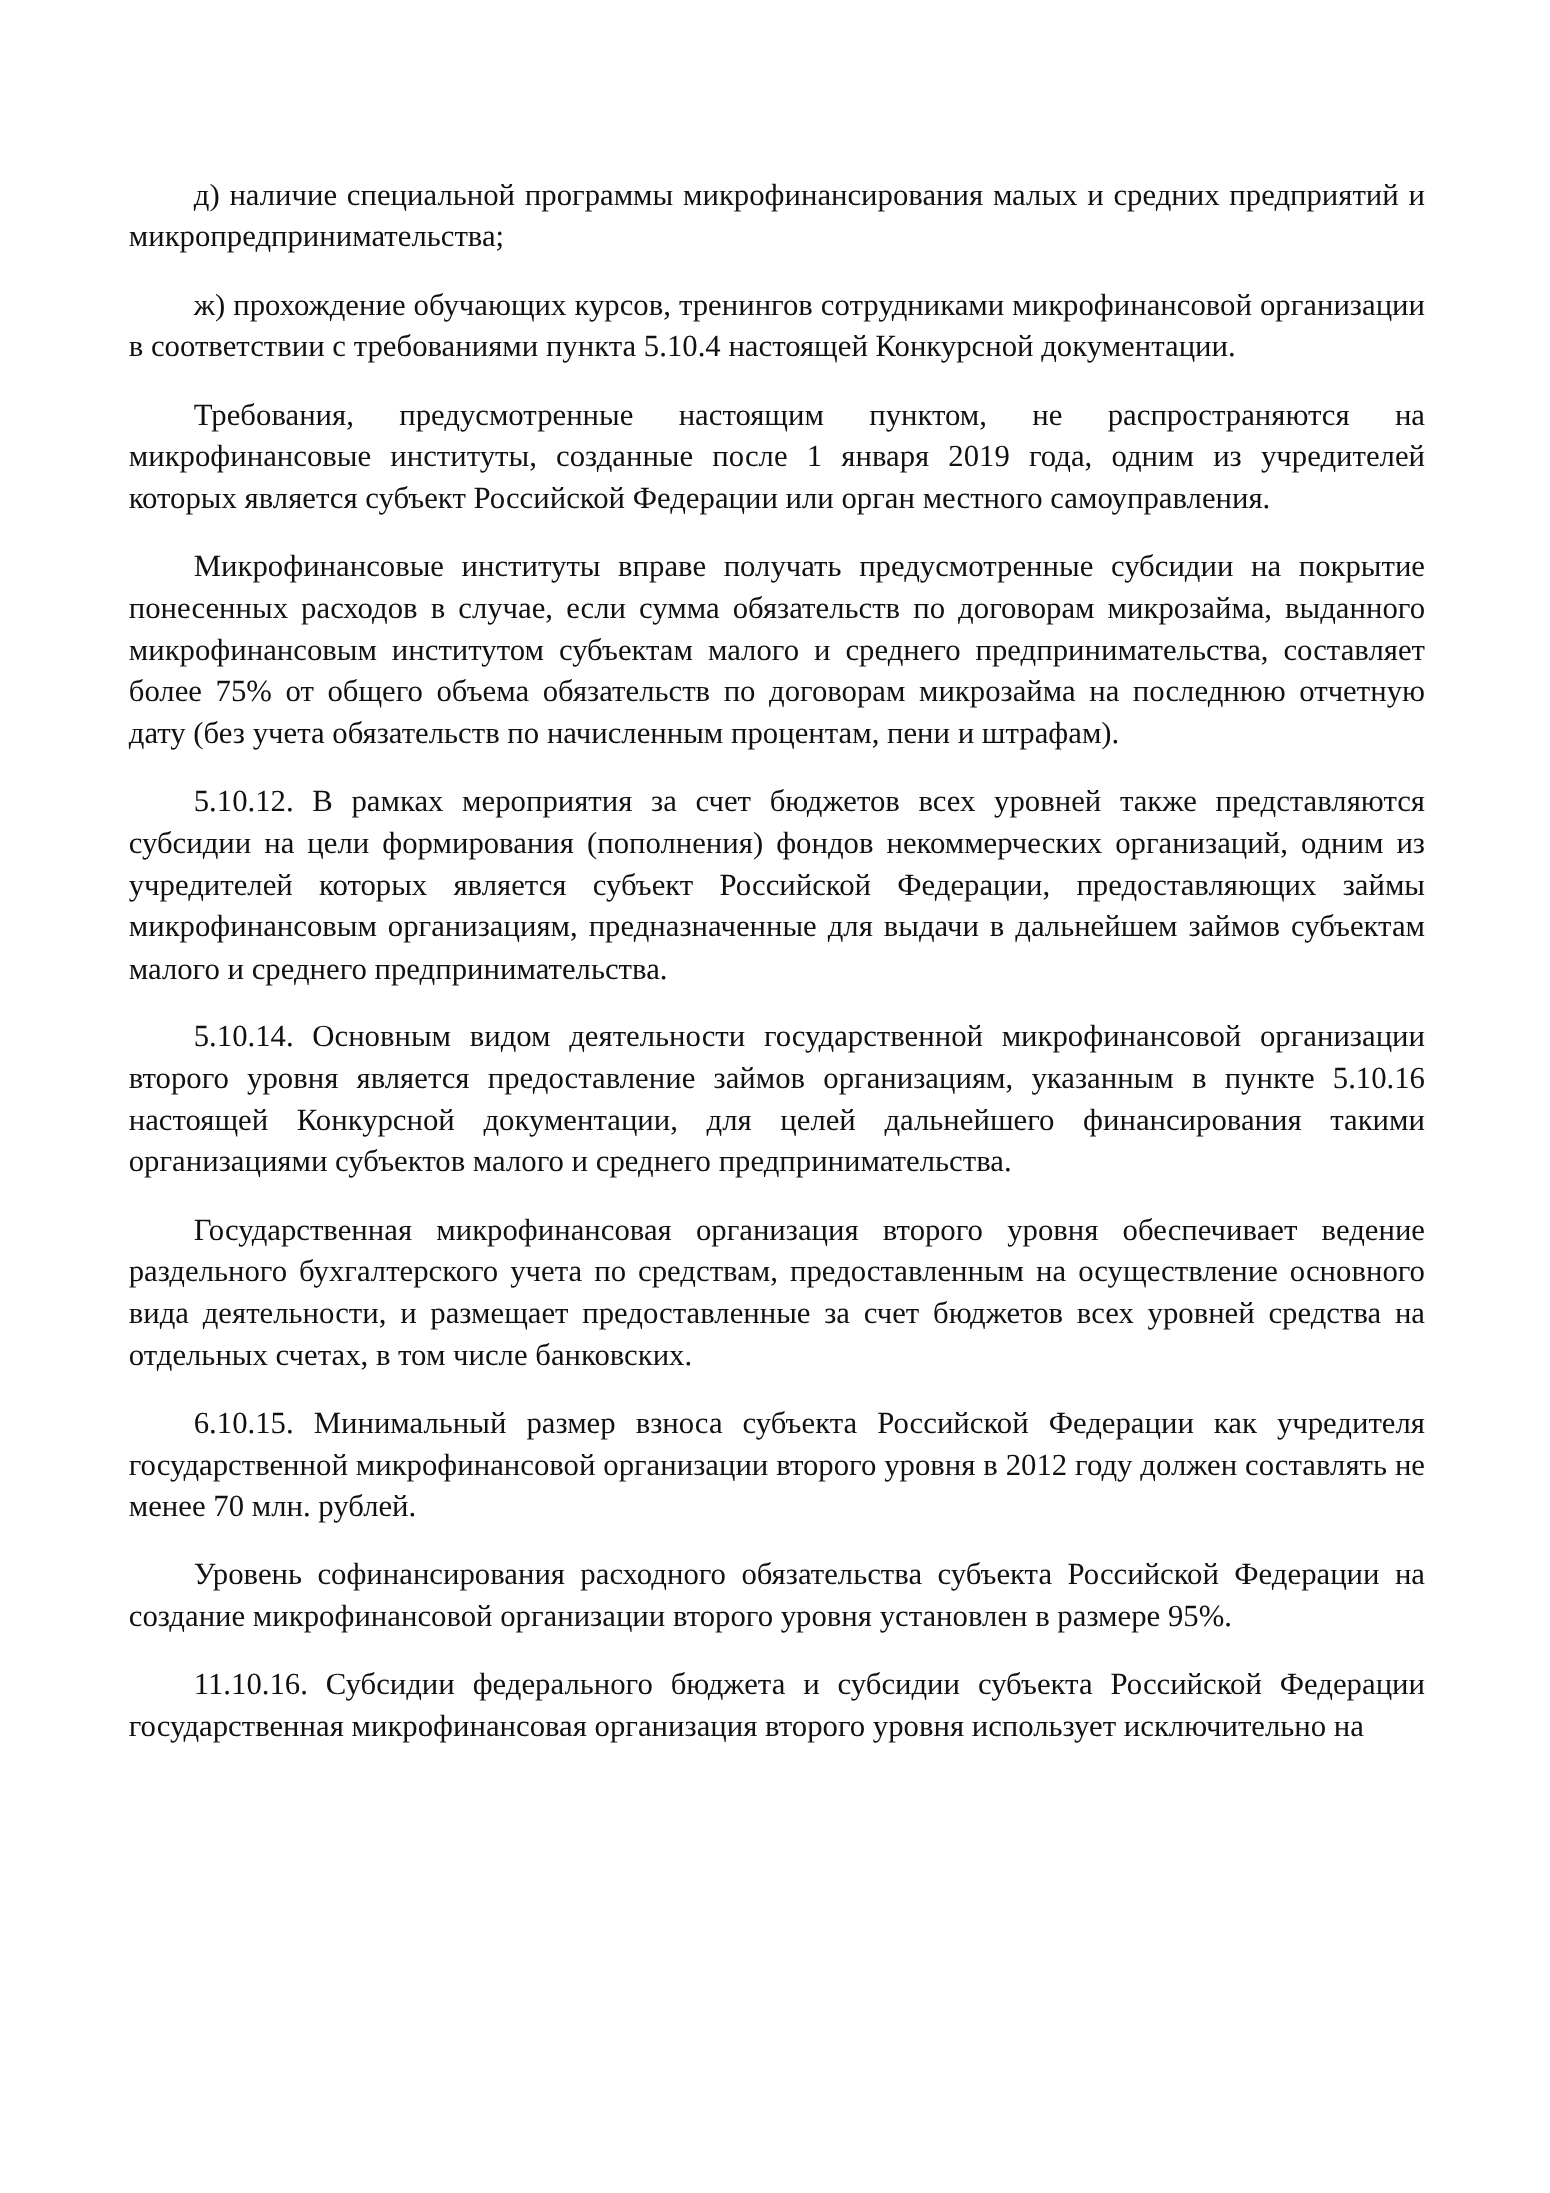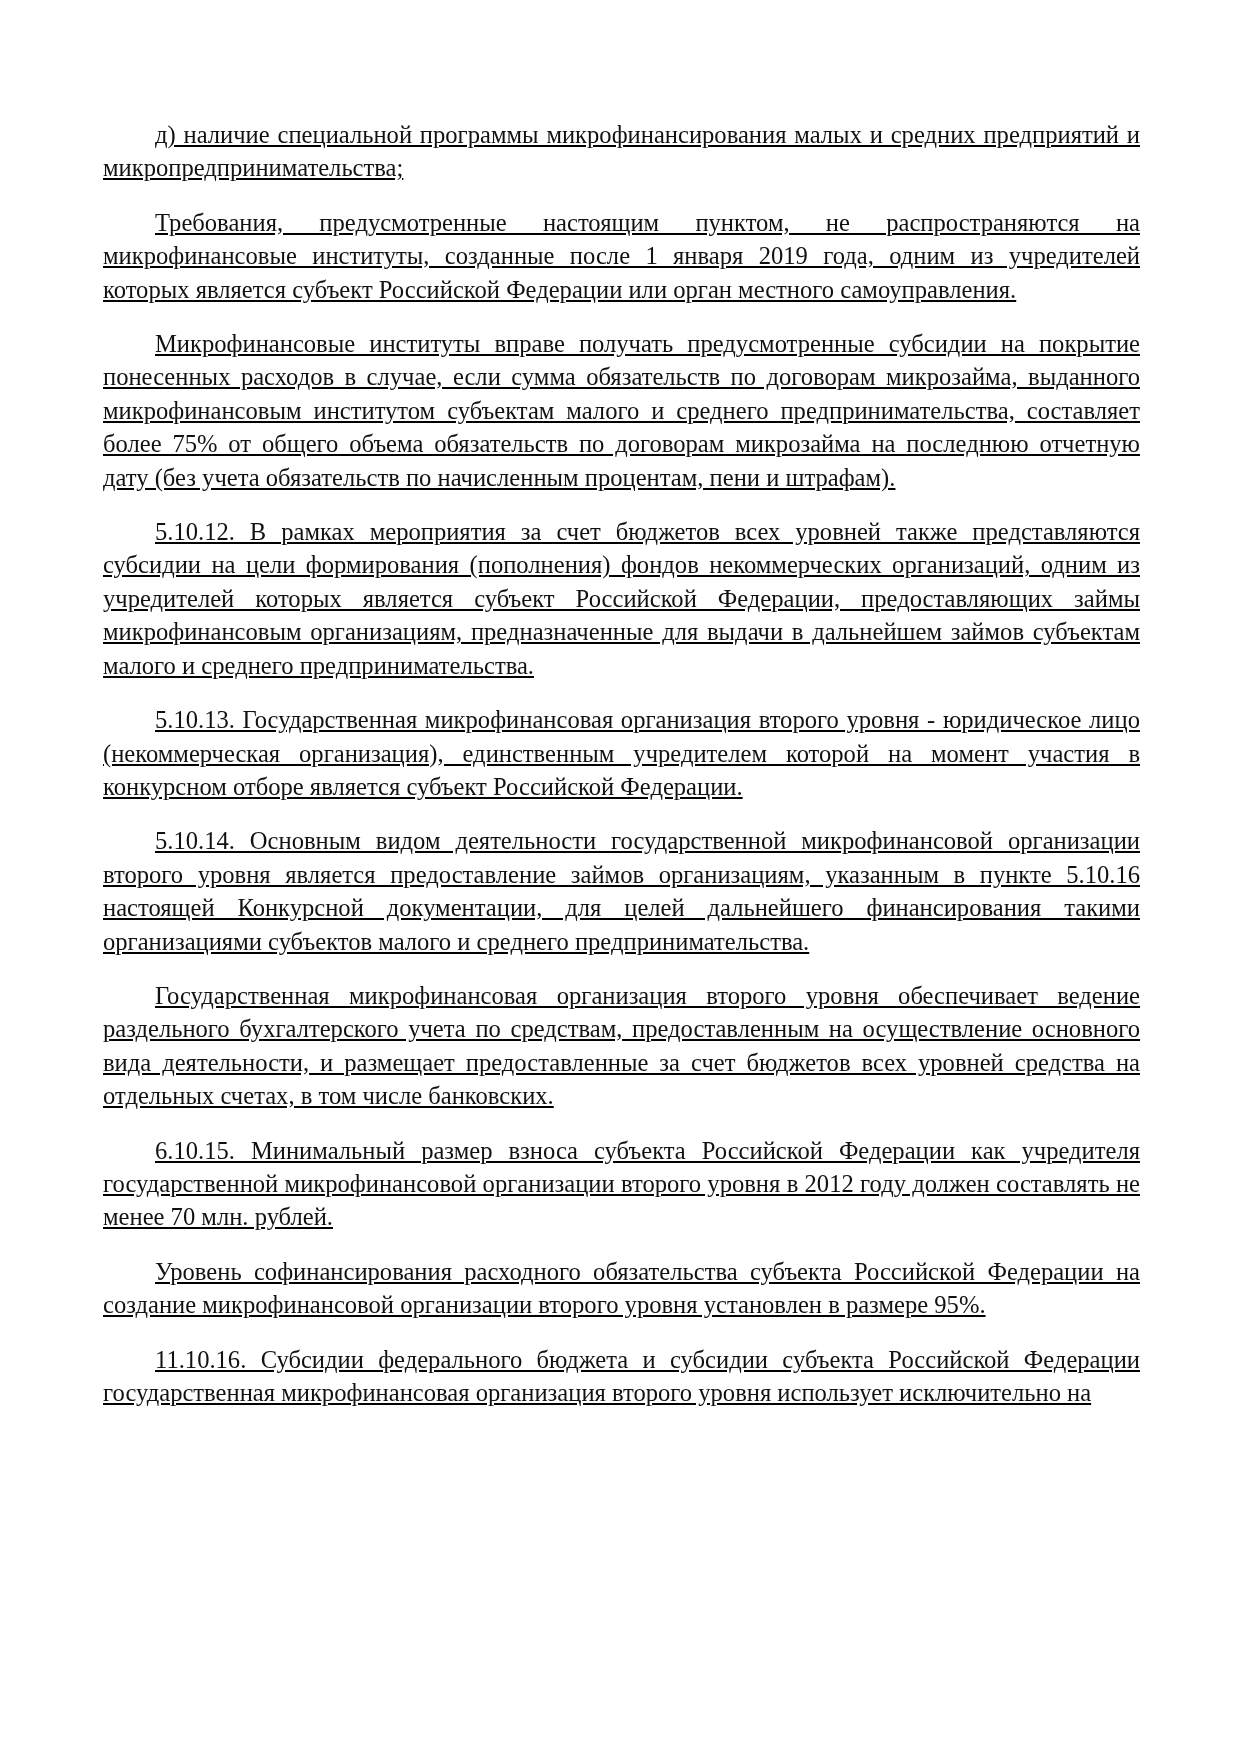--- a/index.html
+++ b/index.html
@@ -13,23 +13,22 @@
     width: 1240px;
     height: 1754px;
     background: #ffffff;
     margin: 0 auto;
     box-sizing: border-box;
     overflow: hidden;
   }
   .content {
     position: absolute;
     left: 103px;
-    top: 118px;
+    top: 140px;
     width: 1037px;
-    text-decoration: underline;
   }
   .para {
     font-family: "Liberation Serif", "DejaVu Serif", serif;
     font-size: 24.6px;
     line-height: 33.4px;
     color: #111111;
     text-align: justify;
     text-justify: inter-word;
     margin: 0 0 21px 0;
     text-indent: 52px;
@@ -43,23 +42,23 @@
   .para.tight {
     margin-bottom: 20px;
   }
 </style>
 </head>
 <body>
 
 <div class="page">
   <div class="content">
     <p class="para">д) наличие специальной программы микрофинансирования малых и средних предприятий и микропредпринимательства;</p>
+    <p class="para">ж) прохождение обучающих курсов, тренингов сотрудниками микрофинансовой организации в соответствии с требованиями пункта 5.10.4 настоящей Конкурсной документации.</p>
     <p class="para">Требования, предусмотренные настоящим пунктом, не распространяются на микрофинансовые институты, созданные после 1 января 2019 года, одним из учредителей которых является субъект Российской Федерации или орган местного самоуправления.</p>
     <p class="para">Микрофинансовые институты вправе получать предусмотренные субсидии на покрытие понесенных расходов в случае, если сумма обязательств по договорам микрозайма, выданного микрофинансовым институтом субъектам малого и среднего предпринимательства, составляет более 75% от общего объема обязательств по договорам микрозайма на последнюю отчетную дату (без учета обязательств по начисленным процентам, пени и штрафам).</p>
     <p class="para">5.10.12. В рамках мероприятия за счет бюджетов всех уровней также представляются субсидии на цели формирования (пополнения) фондов некоммерческих организаций, одним из учредителей которых является субъект Российской Федерации, предоставляющих займы микрофинансовым организациям, предназначенные для выдачи в дальнейшем займов субъектам малого и среднего предпринимательства.</p>
-    <p class="para">5.10.13. Государственная микрофинансовая организация второго уровня - юридическое лицо (некоммерческая организация), единственным учредителем которой на момент участия в конкурсном отборе является субъект Российской Федерации.</p>
     <p class="para">5.10.14. Основным видом деятельности государственной микрофинансовой организации второго уровня является предоставление займов организациям, указанным в пункте 5.10.16 настоящей Конкурсной документации, для целей дальнейшего финансирования такими организациями субъектов малого и среднего предпринимательства.</p>
     <p class="para">Государственная микрофинансовая организация второго уровня обеспечивает ведение раздельного бухгалтерского учета по средствам, предоставленным на осуществление основного вида деятельности, и размещает предоставленные за счет бюджетов всех уровней средства на отдельных счетах, в том числе банковских.</p>
     <p class="para">6.10.15. Минимальный размер взноса субъекта Российской Федерации как учредителя государственной микрофинансовой организации второго уровня в 2012 году должен составлять не менее 70 млн. рублей.</p>
     <p class="para">Уровень софинансирования расходного обязательства субъекта Российской Федерации на создание микрофинансовой организации второго уровня установлен в размере 95%.</p>
     <p class="para tight">11.10.16. Субсидии федерального бюджета и субсидии субъекта Российской Федерации государственная микрофинансовая организация второго уровня использует исключительно на</p>
   </div>
 </div>
 
 </body></html>

